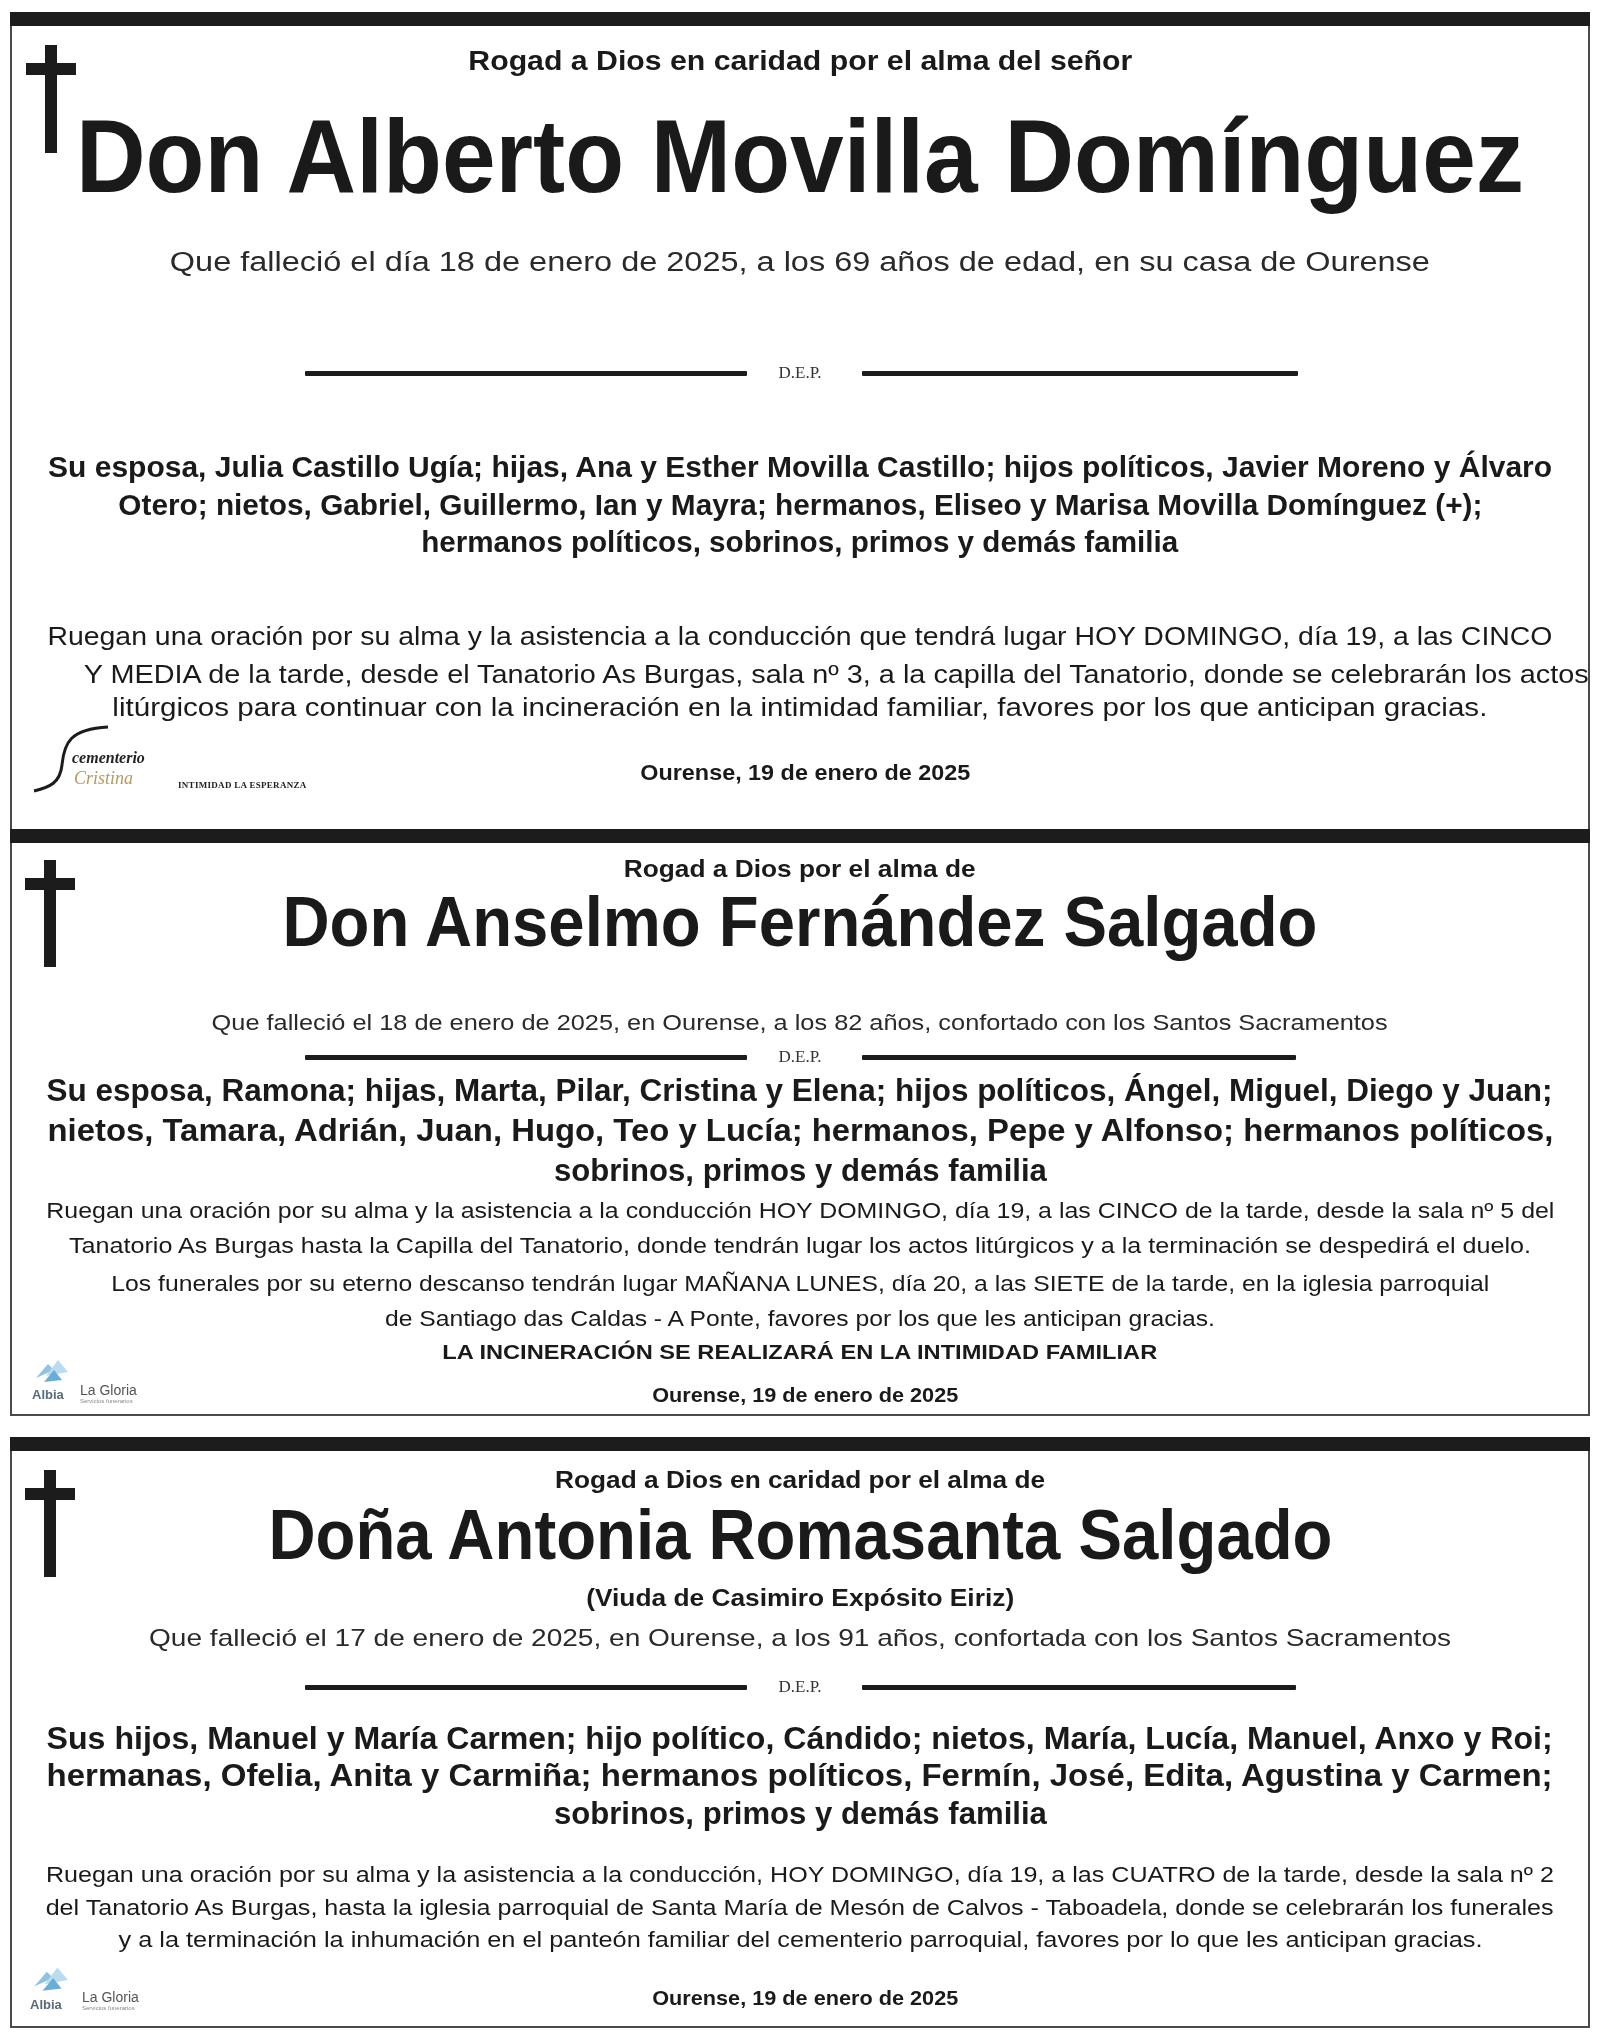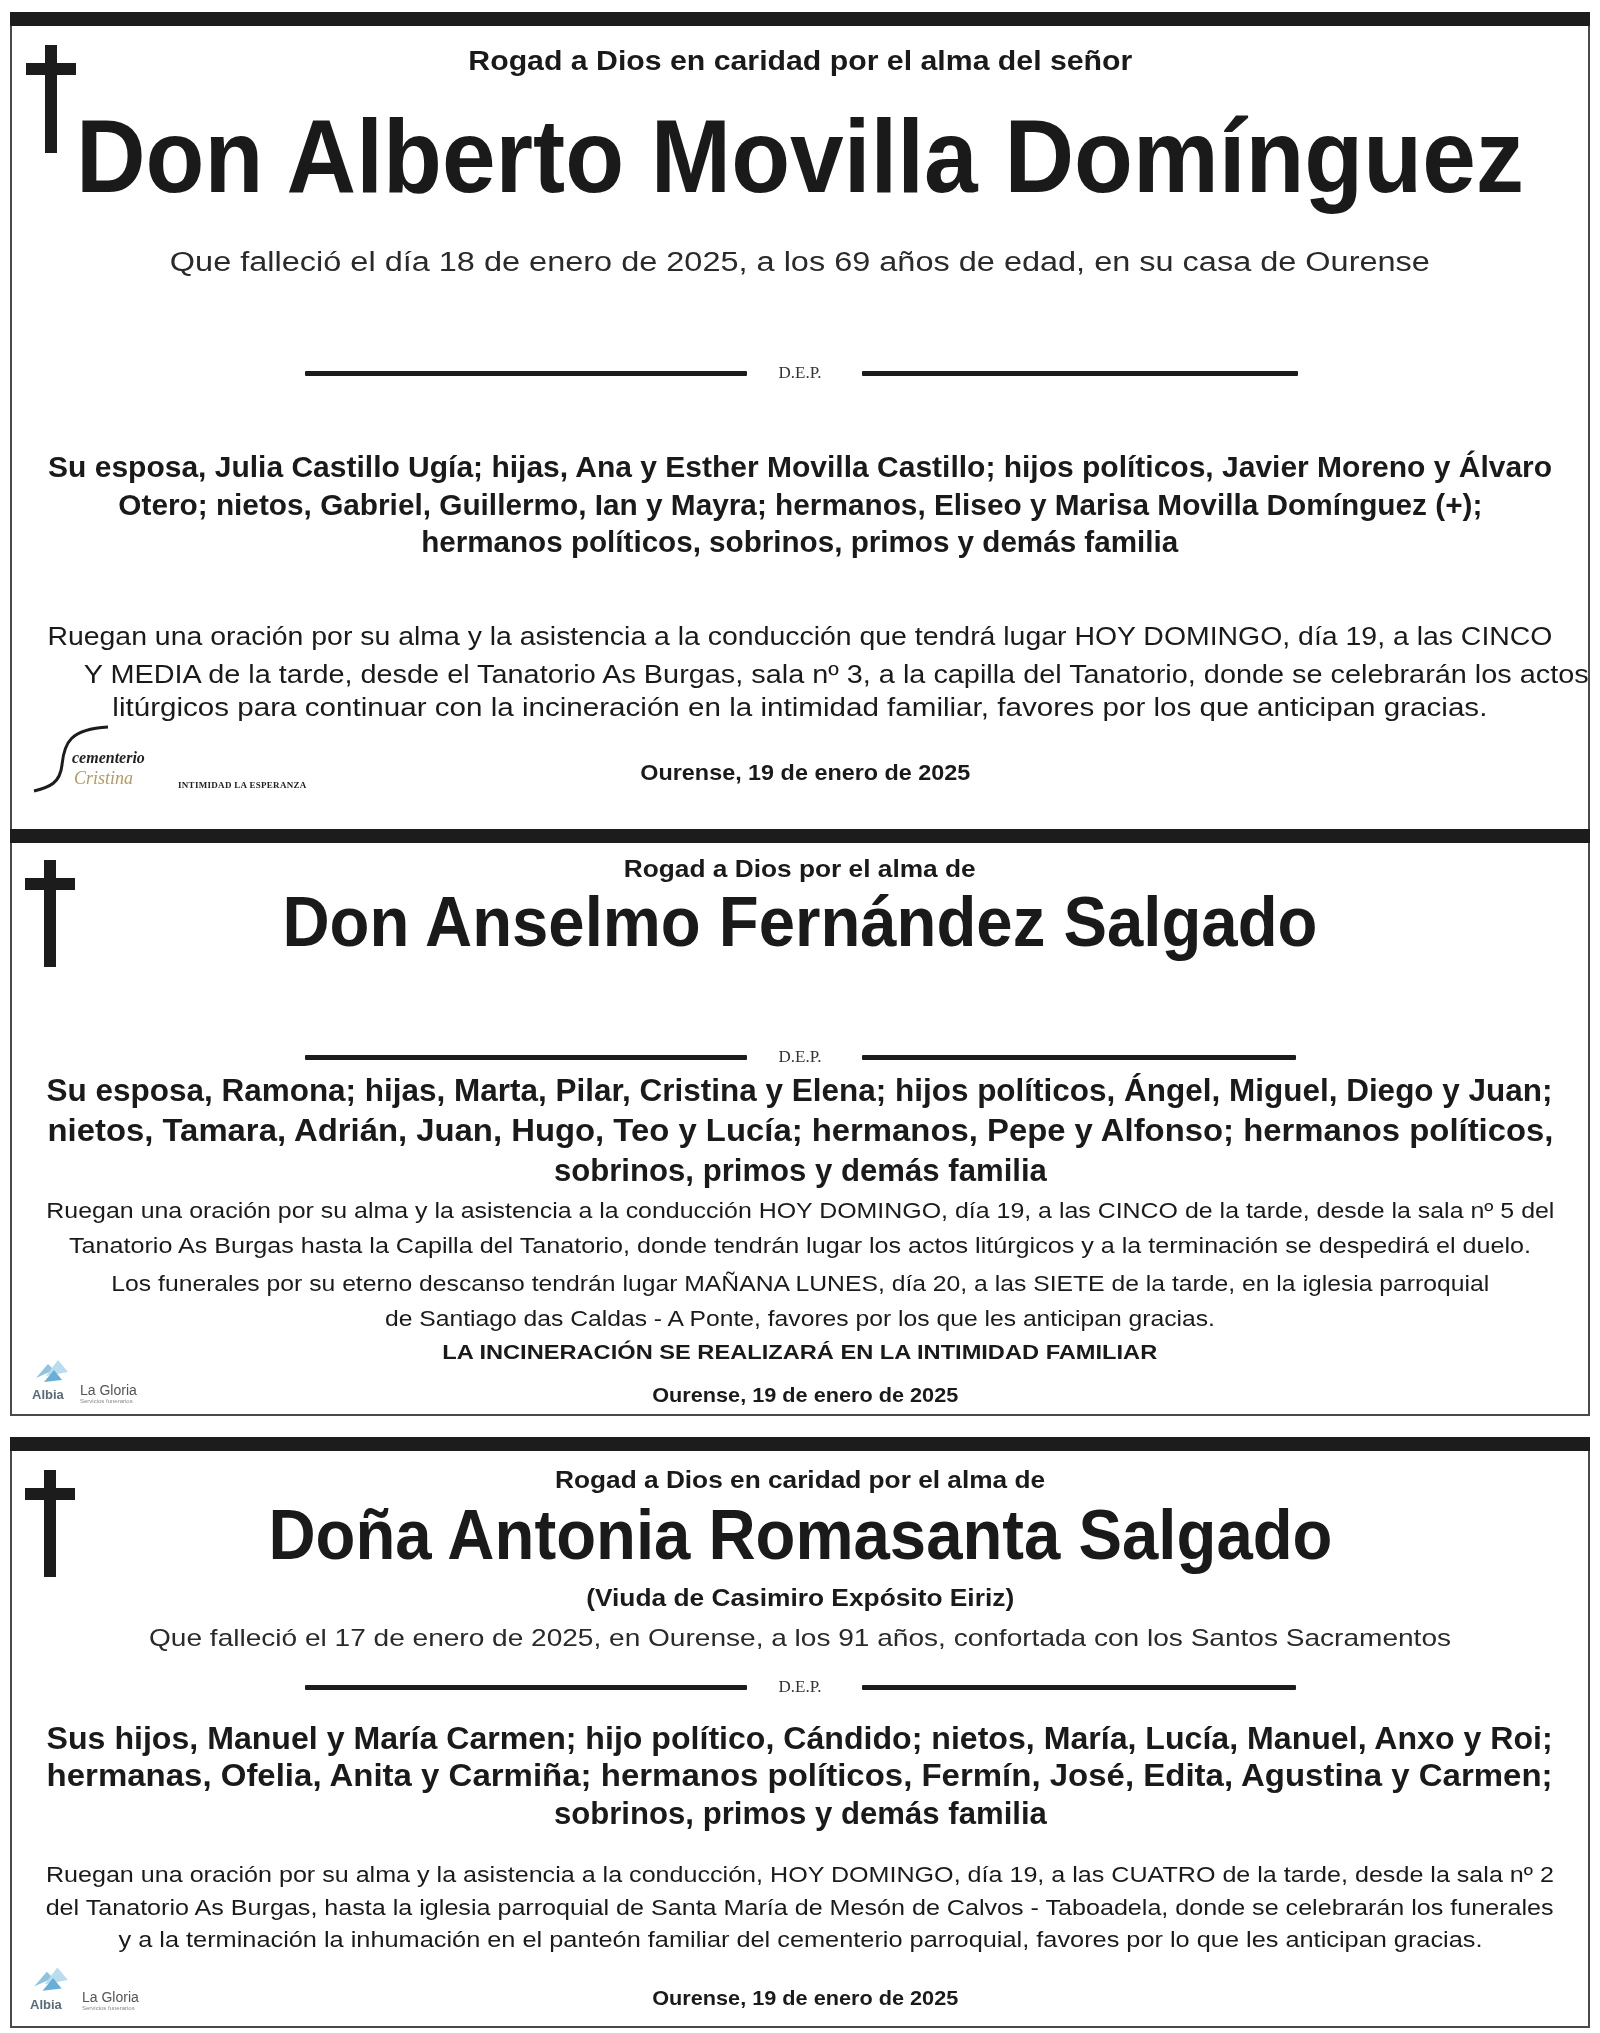--- a/index.html
+++ b/index.html
@@ -85,20 +85,22 @@
   <div class="topbar"></div>
   <div class="cross" style="left:13px;top:31px;width:50px;height:107px;">
     <div class="v" style="left:19px;top:0;width:12px;height:107px;"></div>
     <div class="h" style="left:0;top:18px;width:50px;height:12px;"></div>
   </div>
 
   <div class="line b" style="top:28px;font-size:24px;">
     <span class="fit" style="transform: scaleX(1.0951);">Rogad a Dios por el alma de</span></div>
   <div class="line b" style="top:58px;font-size:70px;">
     <span class="fit" style="transform: scaleX(0.9326);">Don Anselmo Fernández Salgado</span></div>
+  <div class="line" style="top:183px;font-size:22px;color:#2a2a2a;">
+    <span class="fit" style="transform: scaleX(1.1516);">Que falleció el 18 de enero de 2025, en Ourense, a los 82 años, confortado con los Santos Sacramentos</span></div>
 
   <div class="dep-row" style="top:218px;">
     <div class="dep-rule" style="left:293px;width:442px;"></div>
     <div class="dep-text">D.E.P.</div>
     <div class="dep-rule" style="left:850px;width:434px;"></div>
   </div>
 
   <div class="line b" style="top:245px;font-size:32px;">
     <span class="fit" style="transform: scaleX(0.9837);">Su esposa, Ramona; hijas, Marta, Pilar, Cristina y Elena; hijos políticos, Ángel, Miguel, Diego y Juan;</span></div>
   <div class="line b" style="top:285px;font-size:32px;">

